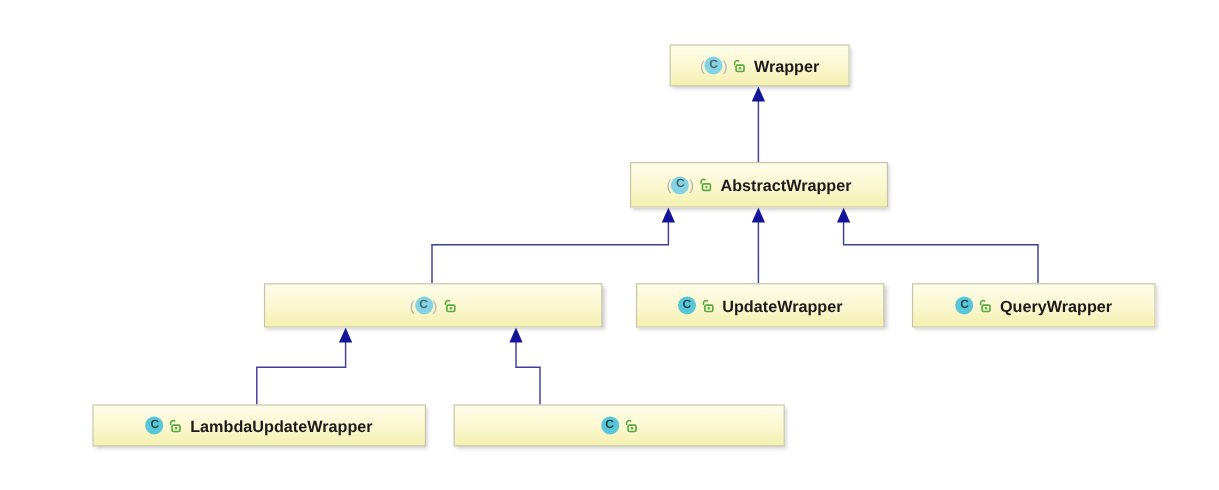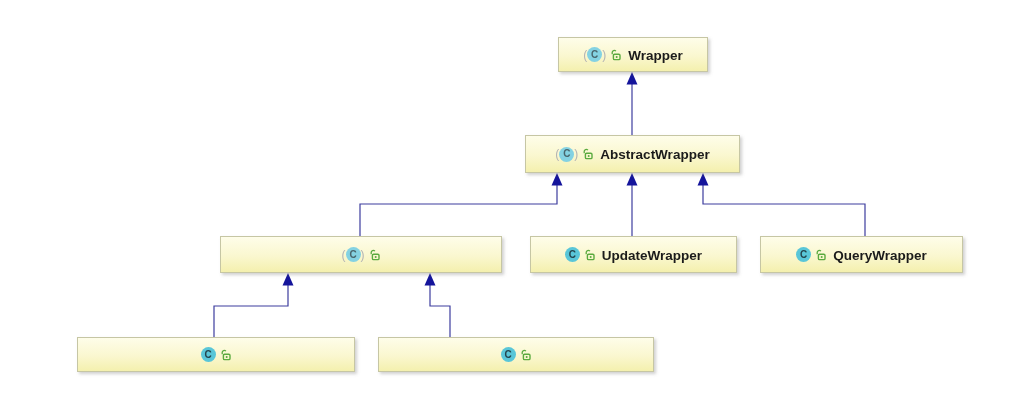--- a/index.html
+++ b/index.html
@@ -159,20 +159,21 @@
 
       </span>
       <span class="lock-icon">
         <svg width="12" height="12" viewBox="0 0 12 12">
           <path d="M2.2 5.2 V3.6 A2.1 2.1 0 0 1 5.9 2.2" fill="none" stroke="#5aaa3f" stroke-width="1.3"></path>
           <rect x="3.4" y="5.2" width="6.6" height="5.4" rx="1.2" fill="none" stroke="#5aaa3f" stroke-width="1.4"></rect>
           <circle cx="6.7" cy="7.9" r="1" fill="#5aaa3f"></circle>
         </svg>
       </span>
     </span>
+    <span class="label">LambdaUpdateWrapper</span>
   </div>
 
   <div class="node" style="left:378px;top:337px;width:276px;height:35px;">
     <span class="icon-group">
       <span class="cwrap">
 
         <span class="class-circle">C</span>
 
       </span>
       <span class="lock-icon">

